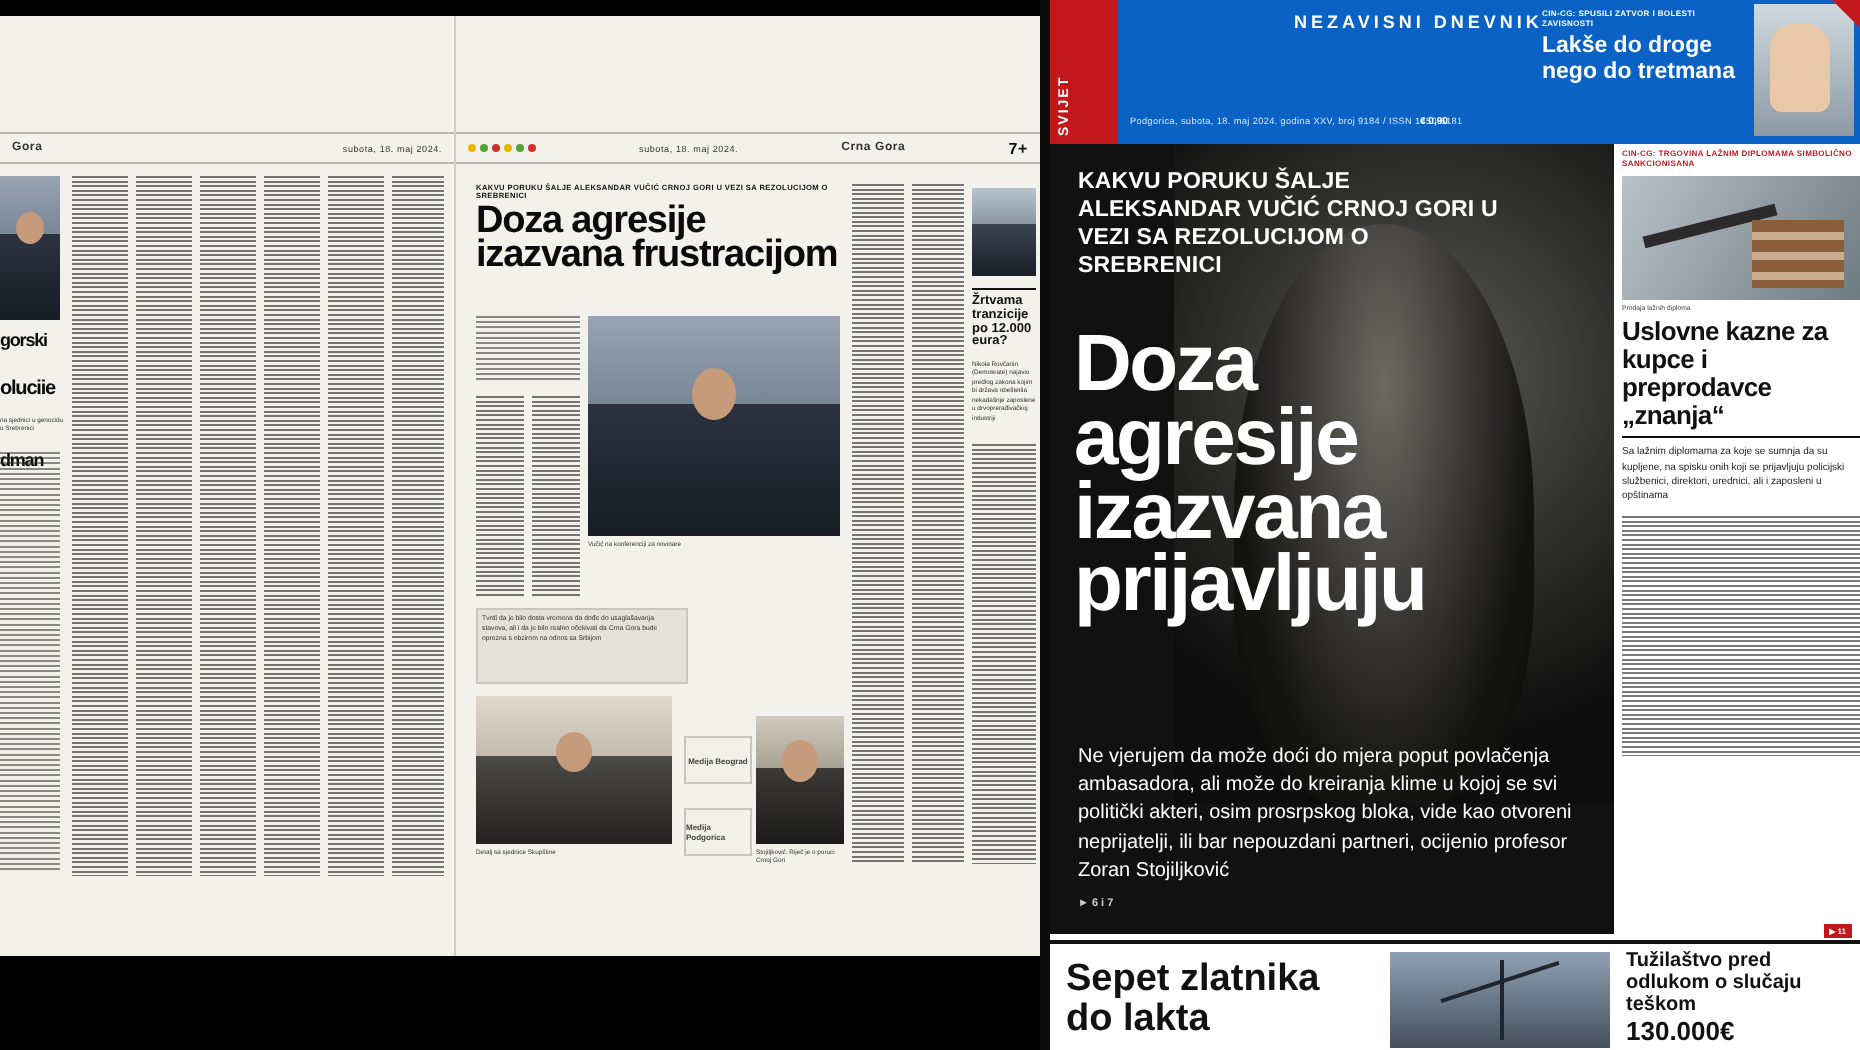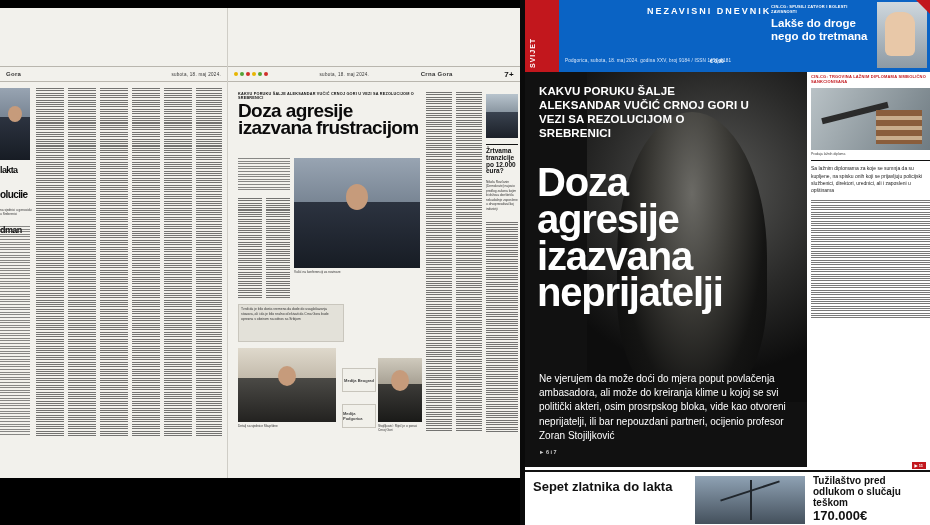--- a/index.html
+++ b/index.html
@@ -358,21 +358,21 @@
     left: 0; top: 470px;
     width: 405px; height: 55px;
     background: #fff;
     border-top: 2px solid #111;
   }
   .bs-head {
     position: absolute;
     left: 8px; top: 8px;
     width: 150px;
     font-weight: bold;
-    font-size: 13px;
+    font-size: 19px;
     line-height: 1.05;
     color: #111;
   }
   .bs-photo {
     position: absolute;
     left: 170px; top: 4px;
     width: 110px; height: 48px;
     background: linear-gradient(#8fa2b4,#44505c);
     overflow: hidden;
   }
@@ -413,21 +413,21 @@
           <span class="section">Gora</span>
           <span>subota, 18. maj 2024.</span>
         </div>
 
         <div class="photo" style="left:0; top:80px; width:30px; height:72px;">
           <div class="sky"></div>
           <div class="body"></div>
           <div class="face" style="left:8px; top:18px; width:14px; height:16px;"></div>
         </div>
 
-        <div class="big-head" style="left:0; top:158px; width:34px; font-size:9px;">lakta</div>
+        <div class="big-head" style="left:0; top:158px; width:34px; font-size:9px;">gorski</div>
         <div class="big-head" style="left:0; top:170px; width:34px; font-size:9px;margin-top:48px;">dman</div>
         <div class="big-head" style="left:0; top:182px; width:34px; font-size:10px;">oluciie</div>
         <div class="caption" style="left:0; top:200px; width:32px;">na sjednici u genocidu u Srebrenici</div>
 
         <div class="tc" style="left:0;  top:218px; width:30px; height:210px;"></div>
         <div class="tc dense" style="left:36px; top:80px; width:28px; height:350px;"></div>
         <div class="tc dense" style="left:68px; top:80px; width:28px; height:350px;"></div>
         <div class="tc dense" style="left:100px; top:80px; width:28px; height:350px;"></div>
         <div class="tc dense" style="left:132px; top:80px; width:28px; height:350px;"></div>
         <div class="tc dense" style="left:164px; top:80px; width:28px; height:350px;"></div>
@@ -521,47 +521,48 @@
 
     <div class="lead">
       <div class="portrait">
         <div class="silh"></div>
       </div>
       <div class="lead-kicker">KAKVU PORUKU ŠALJE ALEKSANDAR VUČIĆ CRNOJ GORI U VEZI SA REZOLUCIJOM O SREBRENICI</div>
       <div class="lead-title">
         <div>Doza</div>
         <div>agresije</div>
         <div>izazvana</div>
-        <div>neprijatelji</div>
+        <div>prijavljuju</div>
       </div>
       <div class="lead-deck">Ne vjerujem da može doći do mjera poput povlačenja ambasadora, ali može do kreiranja klime u kojoj se svi politički akteri, osim prosrpskog bloka, vide kao otvoreni neprijatelji, ili bar nepouzdani partneri, ocijenio profesor Zoran Stojiljković</div>
       <div class="lead-page">► 6 i 7</div>
     </div>
 
     <div class="rail">
       <div class="rail-kicker">CIN-CG: TRGOVINA LAŽNIM DIPLOMAMA SIMBOLIČNO SANKCIONISANA</div>
       <div class="rail-photo books" style="margin-top:4px;">
         <div class="pen"></div>
         <div class="bookstack"></div>
       </div>
       <div style="font-size:3.4px;color:#444;margin:2px 0 3px;">Prodaja lažnih diploma</div>
+      <div class="rail-head">Uslovne kazne za kupce i preprodavce „znanja“</div>
       <div class="rail-rule"></div>
       <div class="rail-deck">Sa lažnim diplomama za koje se sumnja da su kupljene, na spisku onih koji se prijavljuju policijski službenici, direktori, urednici, ali i zaposleni u opštinama</div>
       <div class="tc dense" style="position:relative; margin-top:6px; width:119px; height:120px;"></div>
     </div>
 
     <div class="bottom-strip">
       <div class="bs-head">Sepet zlatnika do lakta</div>
       <div class="bs-photo">
         <div class="pole"></div>
         <div class="arm"></div>
       </div>
       <div class="bs-right">
         <div class="h">Tužilaštvo pred odlukom o slučaju teškom</div>
-        <div class="amount">170.000€</div>
+        <div class="amount">130.000€</div>
 
       </div>
       <div class="page-flag">▶ 11</div>
     </div>
 
     <div class="corner-tri"></div>
   </div>
 
 </div>
 

